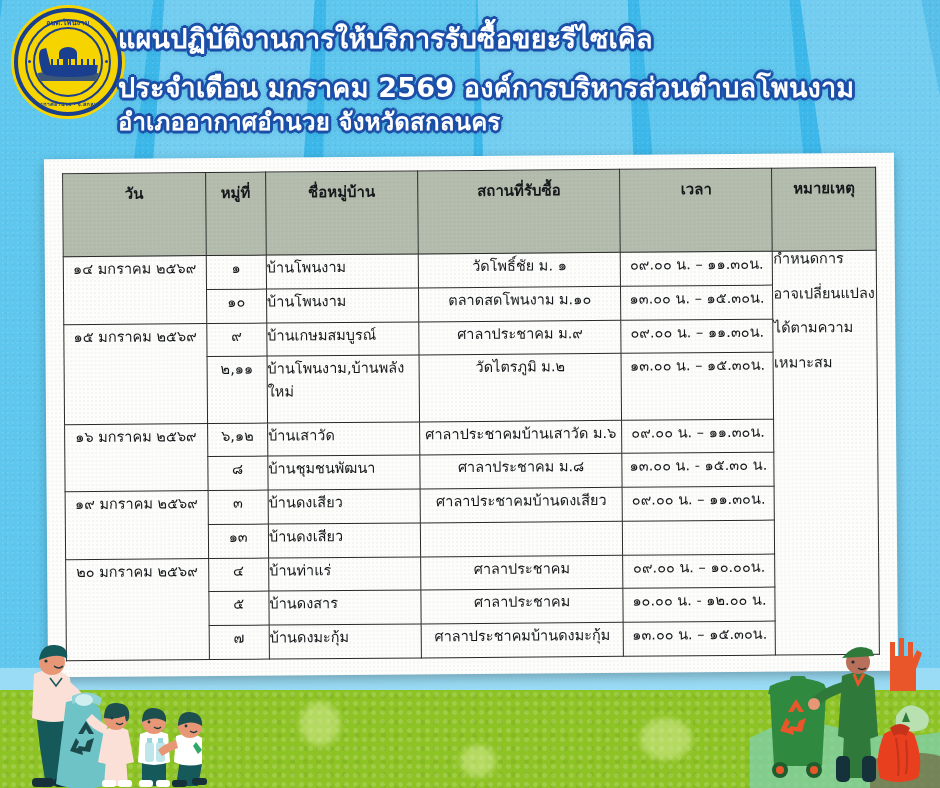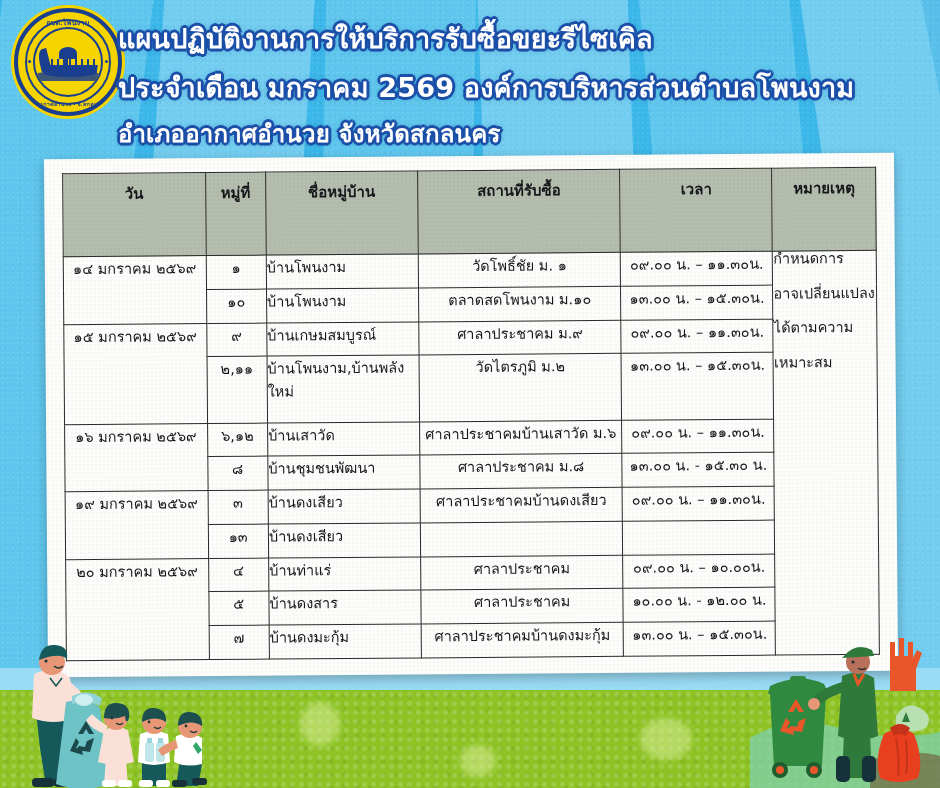--- a/index.html
+++ b/index.html
@@ -59,21 +59,21 @@
   .ttl{
     font-family:"DejaVu Sans","Liberation Sans",sans-serif;
     font-weight:bold;color:#ffffff;line-height:1.24;letter-spacing:.2px;
     text-shadow:
       -2px -2px 0 #1b4fa8, 2px -2px 0 #1b4fa8, -2px 2px 0 #1b4fa8, 2px 2px 0 #1b4fa8,
       -3px 0 0 #1b4fa8, 3px 0 0 #1b4fa8, 0 -3px 0 #1b4fa8, 0 3px 0 #1b4fa8,
       0 0 6px rgba(10,60,130,.65);
   }
   .ttl.l1{font-size:27px;}
   .ttl.l2{font-size:27px;margin-top:16px;}
-  .ttl.l3{font-size:24px;margin-top:15px;}
+  .ttl.l3{font-size:24px;margin-top:3px;}
 
   
   .paper{
     position:absolute;left:46px;top:156px;width:850px;height:518px;
     background:#fdfdfb;box-shadow:0 4px 12px rgba(0,0,0,.28);
     transform:rotate(-0.45deg);
   }
   .paper-tex{position:absolute;inset:0;
     background-image:radial-gradient(rgba(0,0,0,.035) 1px,transparent 1px);
     background-size:4px 4px;pointer-events:none;}

